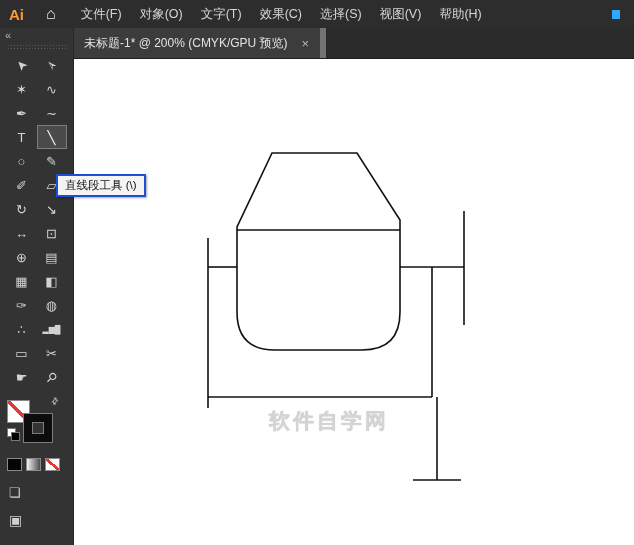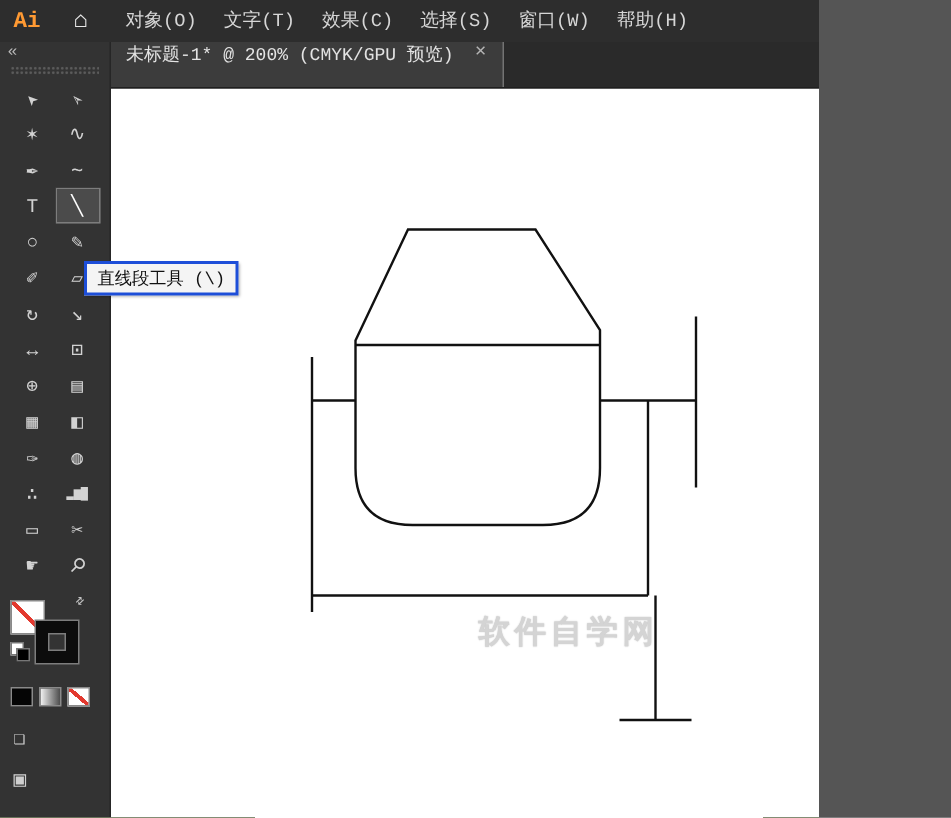--- a/index.html
+++ b/index.html
@@ -1,33 +1,33 @@
 <!DOCTYPE html>
 <html><head>
 <meta charset="utf-8">
 <style>
   html,body{margin:0;padding:0;background:#555;}
-  .stage{position:relative;width:546px;height:545px;overflow:hidden;
-         font-family:Liberation Mono, monospace;background:#4d7c0f;}
+  .stage{position:relative;width:634px;height:545px;overflow:hidden;
+         font-family:Liberation Sans, sans-serif;background:#4d7c0f;}
 
   
   .menubar{position:absolute;left:0;top:0;width:634px;height:28px;background:#2d2d2d;
            display:flex;align-items:center;color:#d6d6d6;font-size:12.5px;z-index:5;}
   .logo{color:#ff9a33;font-weight:bold;font-size:15px;margin-left:9px;}
   .home-icon{font-size:16px;color:#e8e8e8;margin-left:22px;margin-right:16px;}
   .menu-items{display:flex;align-items:center;height:100%;}
   .menu-item{padding:0 9px;line-height:28px;white-space:nowrap;}
   .ws-icon{margin-left:auto;margin-right:14px;display:flex;align-items:center;gap:2px;}
   .ws-a{width:8px;height:9px;background:#31a8ff;display:inline-block;}
 
   
   .tabbar{position:absolute;left:73px;top:28px;right:0;height:30px;background:#2a2a2a;
           border-bottom:1px solid #1f1f1f;display:flex;align-items:stretch;z-index:4;}
-  .tab{display:flex;background:#3c3c3c;color:#e3e3e3;font-size:12px;
-       padding:0 11px;border-right:1px solid #737373;}
+  .tab{display:flex;align-items:center;background:#3c3c3c;color:#e3e3e3;font-size:12px;
+       padding:0 11px;border-right:6px solid #737373;}
   .tab-close{margin-left:14px;color:#b5b5b5;font-size:13px;line-height:1;}
 
   
   .toolbar{position:absolute;left:0;top:28px;bottom:0;width:73px;background:#333333;
            border-right:1px solid #262626;z-index:6;}
   .tb-collapse{color:#b9b9b9;font-size:11px;padding:1px 0 0 5px;line-height:13px;}
   .tb-grip{height:6px;margin:2px 7px 3px 7px;
            background-image:radial-gradient(#5d5d5d 0.8px, rgba(0,0,0,0) 0.9px);
            background-size:3px 3px;}
   .tools-grid{display:grid;grid-template-columns:repeat(2,30px);grid-auto-rows:24px;
@@ -61,39 +61,40 @@
   .screen-mode-icon{font-size:14px;margin-top:11px;display:inline-block;}
 
   
   .tooltip{position:absolute;left:56px;top:174px;background:#f4f4f4;border:2px solid #1d4ed8;
            color:#111;font-size:11.5px;padding:2px 7px;white-space:nowrap;z-index:20;
            box-shadow:1px 1px 2px rgba(0,0,0,0.35);}
 
   
   .canvas{position:absolute;left:73px;top:58px;width:561px;height:487px;background:#ffffff;z-index:1;}
   .artwork{position:absolute;left:0;top:0;}
-  .watermark{position:absolute;left:216px;top:349px;width:150px;text-align:right;z-index:2;}
+  .watermark{position:absolute;left:196px;top:349px;width:150px;text-align:left;z-index:2;}
   .wm-title{font-size:21px;font-weight:700;letter-spacing:3px;color:#d4d4d4;
             text-shadow:0 0 1px #bdbdbd;}
   .wm-sub{font-size:9px;color:#cdcdcd;letter-spacing:1.5px;margin-top:1px;}
 </style>
 </head>
 <body>
 
 <div class="stage">
 
   <div class="menubar">
     <span class="logo">Ai</span>
     <span class="home-icon">⌂</span>
     <div class="menu-items">
+        <div class="menu-item">文件(F)</div>
         <div class="menu-item">对象(O)</div>
         <div class="menu-item">文字(T)</div>
         <div class="menu-item">效果(C)</div>
         <div class="menu-item">选择(S)</div>
-        <div class="menu-item">窗口(W)</div>
+        <div class="menu-item">视图(V)</div>
         <div class="menu-item">帮助(H)</div>
       </div>
     <div class="ws-icon">
       <span class="ws-a"></span>
 
     </div>
   </div>
 
   <div class="tabbar">
     <div class="tab">

